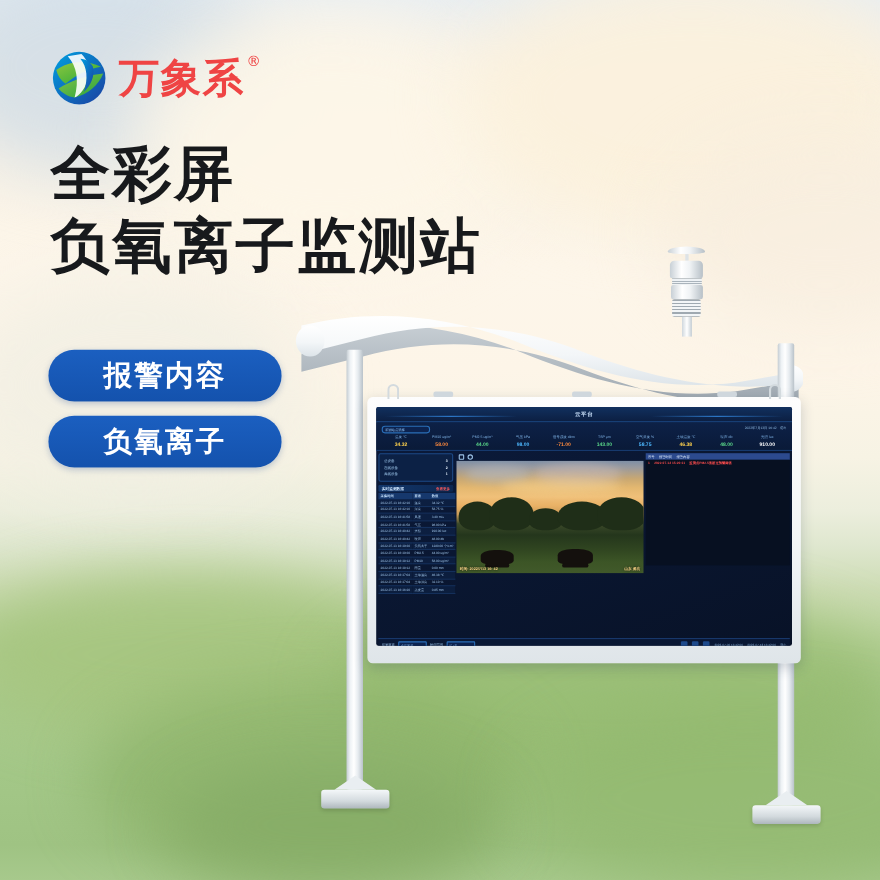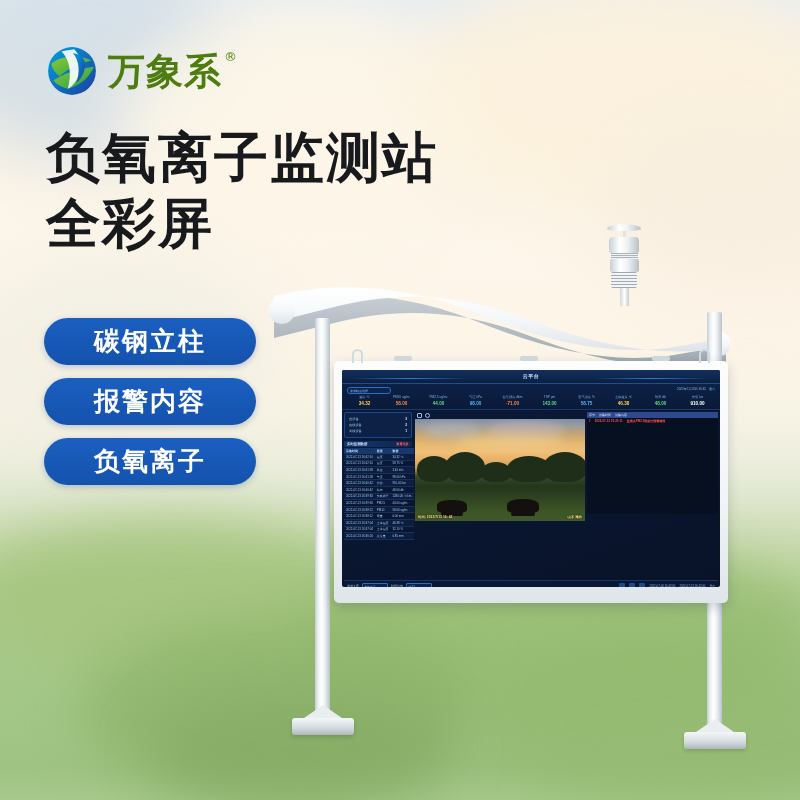--- a/index.html
+++ b/index.html
@@ -45,21 +45,21 @@
   }
 
   
   #logo-area {
     position: absolute; left: 46px; top: 45px;
     display: flex; align-items: center; gap: 10px;
     z-index: 20;
   }
   #globe-icon { width: 52px; height: 52px; display:block; }
   #brand-name {
-    font-size: 37px; font-weight: bold; color: #4d7c0f;
+    font-size: 37px; font-weight: bold; color: #ef4444;
     letter-spacing: 1px; line-height: 1;
     position: relative;
     font-family: "DejaVu Sans", "Liberation Sans", sans-serif;
   }
   #brand-tm {
     position: absolute; right: -16px; top: -3px;
     font-size: 13px; font-weight: normal;
   }
 
   
@@ -625,27 +625,24 @@
     <path d="M30 12 C46 30 50 54 42 84 C52 80 62 66 66 48 C70 32 64 18 54 8 Z" fill="#ffffff" opacity="0.9"></path>
     <path d="M52 16 C64 30 66 52 58 74 C70 64 78 46 74 30 C70 22 62 17 52 16 Z" fill="url(#gb1)"></path>
   </svg>
   <div id="brand-name">
     <span>万象系</span>
     <span id="brand-tm">®</span>
   </div>
 </div>
 
 <div id="headline">
+  <div class="headline-line">全彩屏</div>
   <div class="headline-line">负氧离子监测站</div>
-  <div class="headline-line">全彩屏</div>
 </div>
 
 <div id="pills">
-    <div class="pill">
-      <span>碳钢立柱</span>
-    </div>
     <div class="pill">
       <span>报警内容</span>
     </div>
     <div class="pill">
       <span>负氧离子</span>
     </div>
   </div>
 
 </body></html>

